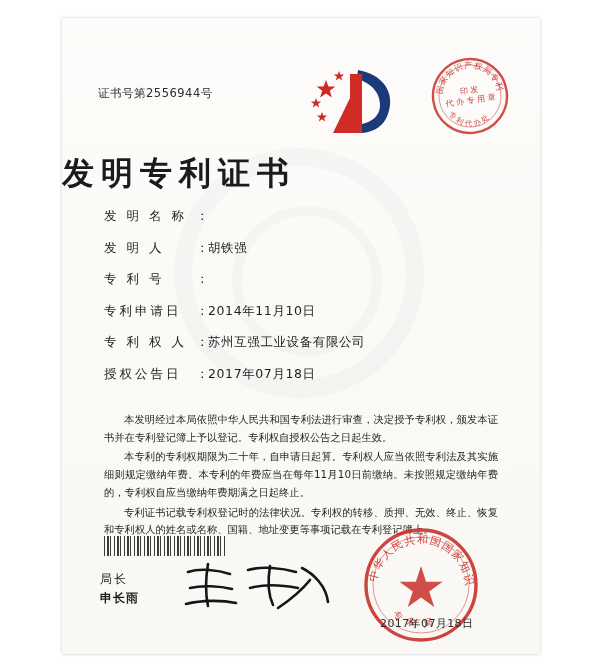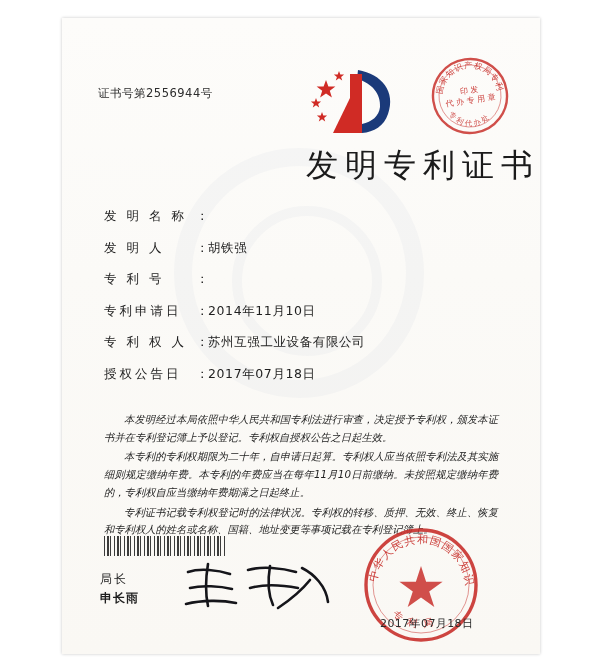--- a/index.html
+++ b/index.html
@@ -71,28 +71,28 @@
     position: absolute;
     left: 238px;
     top: 46px;
     width: 104px;
     height: 72px;
   }
 
   .title {
     position: absolute;
     left: 0;
-    top: 126px;
+    top: 134px;
     width: 478px;
-    text-align: right;
+    text-align: left;
     font-size: 32px;
     letter-spacing: 7px;
     color: #1b1b1b;
     font-family: "DejaVu Sans", "Liberation Sans", sans-serif;
-    font-weight: 400;
+    font-weight: 700;
   }
 
   .fields {
     position: absolute;
     left: 42px;
     top: 190px;
     width: 400px;
   }
   .field-row {
     display: flex;
@@ -122,21 +122,20 @@
     top: 393px;
     width: 394px;
     font-size: 10.3px;
     line-height: 1.72;
     color: #1f1f1f;
     text-align: justify;
   }
   .paragraphs p {
     margin: 0 0 2px 0;
     text-indent: 20px;
-    font-style: italic;
   }
 
   
   .barcode {
     position: absolute;
     left: 42px;
     top: 518px;
     width: 122px;
     height: 20px;
     background:

